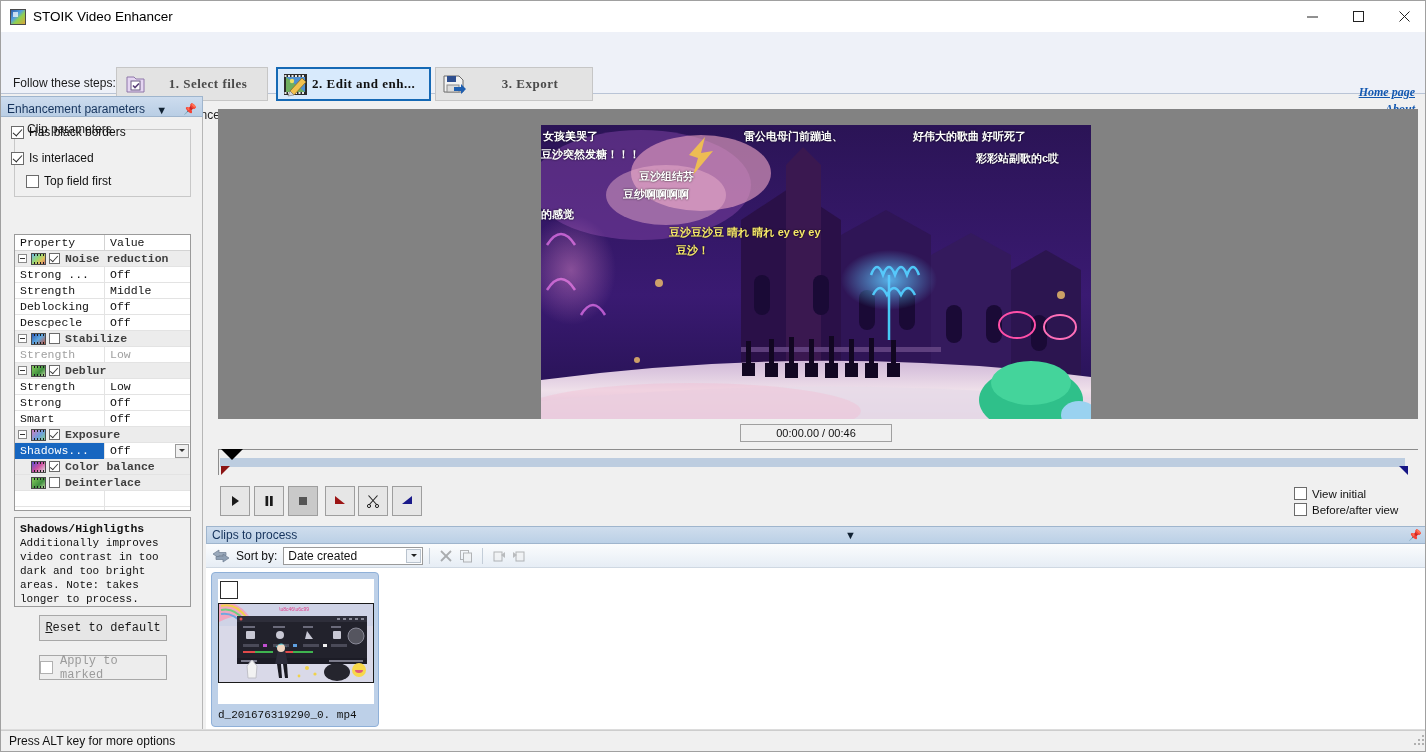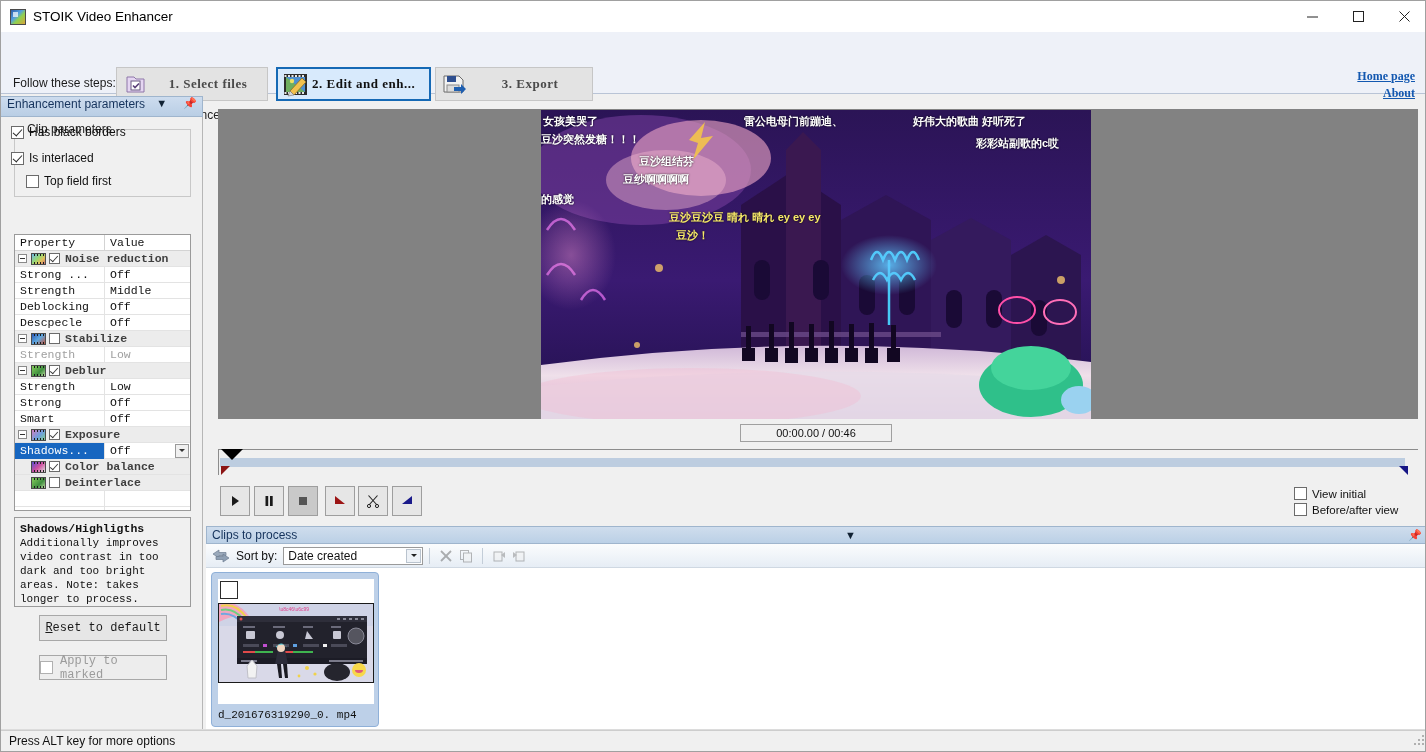--- a/index.html
+++ b/index.html
@@ -64,32 +64,32 @@
   }
   #step1 { left: 115px; width: 152px; }
   #step2 { left: 275px; width: 155px; }
   #step3 { left: 434px; width: 158px; }
   .step-ico { width: 28px; height: 26px; margin-left: 4px; flex: 0 0 auto; position: relative; }
   .step-txt { flex: 1; text-align: center; letter-spacing: .5px; white-space: nowrap; }
   .step-btn.sel .step-txt { text-align: left; padding-left: 2px; }
   .hint {
     position: absolute; left: 16px; top: 76px; font-size: 12px; color: #222;
   }
-  .links { position: absolute; right: 12px; top: 36px; text-align: right; }
+  .links { position: absolute; right: 12px; top: 52px; text-align: right; font-style: italic; }
   .links a {
     display: block; color: #1358b0; font-family: "Liberation Serif", serif;
     font-weight: bold; font-size: 12px; text-decoration: underline; line-height: 17px;
   }
 
   
   .dock-head {
     position: absolute; left: 0; top: 95px; width: 202px; height: 21px;
     background: linear-gradient(to bottom,#cddcee,#b9cee5);
     border: 1px solid #9fb5cd; border-left: 0;
-    display: flex; align-items: flex-start;
+    display: flex; align-items: flex-end;
   }
   .dock-head .t { font-size: 12px; color: #15335c; margin-left: 6px; }
   .dock-head .ic { margin-left: auto; color: #123; font-size: 11px; padding: 0 5px; }
   .leftpanel {
     position: absolute; left: 0; top: 116px; width: 202px; height: 615px;
     background: #f0f0f0; border-right: 1px solid #b6b6b6;
   }
   .groupbox {
     position: absolute; left: 13px; top: 12px; width: 177px; height: 68px;
     border: 1px solid #c8c8c8;
@@ -192,21 +192,21 @@
   #apply-btn { left: 38px; top: 538px; width: 128px; height: 25px; color: #9b9b9b; background: #ededed; }
   #apply-btn .cb { border-color: #b0b0b0; margin-right: 7px; }
   .u { text-decoration: underline; }
 
   
   .preview {
     position: absolute; left: 217px; top: 108px; width: 1200px; height: 310px;
     background: #828282; overflow: hidden;
   }
   .vid {
-    position: absolute; left: 323px; top: 1px; width: 550px; height: 310px;
+    position: absolute; left: 323px; top: 16px; width: 550px; height: 310px;
     background: #1b0a36; overflow: hidden;
   }
   .vid-img { position: absolute; inset: 0; }
   .dm { position: absolute; color: #fff; font-size: 11px; white-space: nowrap;
         text-shadow: 0 0 2px rgba(0,0,0,.9); font-weight: bold; }
 
   .timelabel {
     position: absolute; left: 739px; top: 423px; width: 152px; height: 18px;
     border: 1px solid #a0a0a0; background: #f0f0f0;
     display: flex; align-items: center; justify-content: center; font-size: 11px; color: #111;

